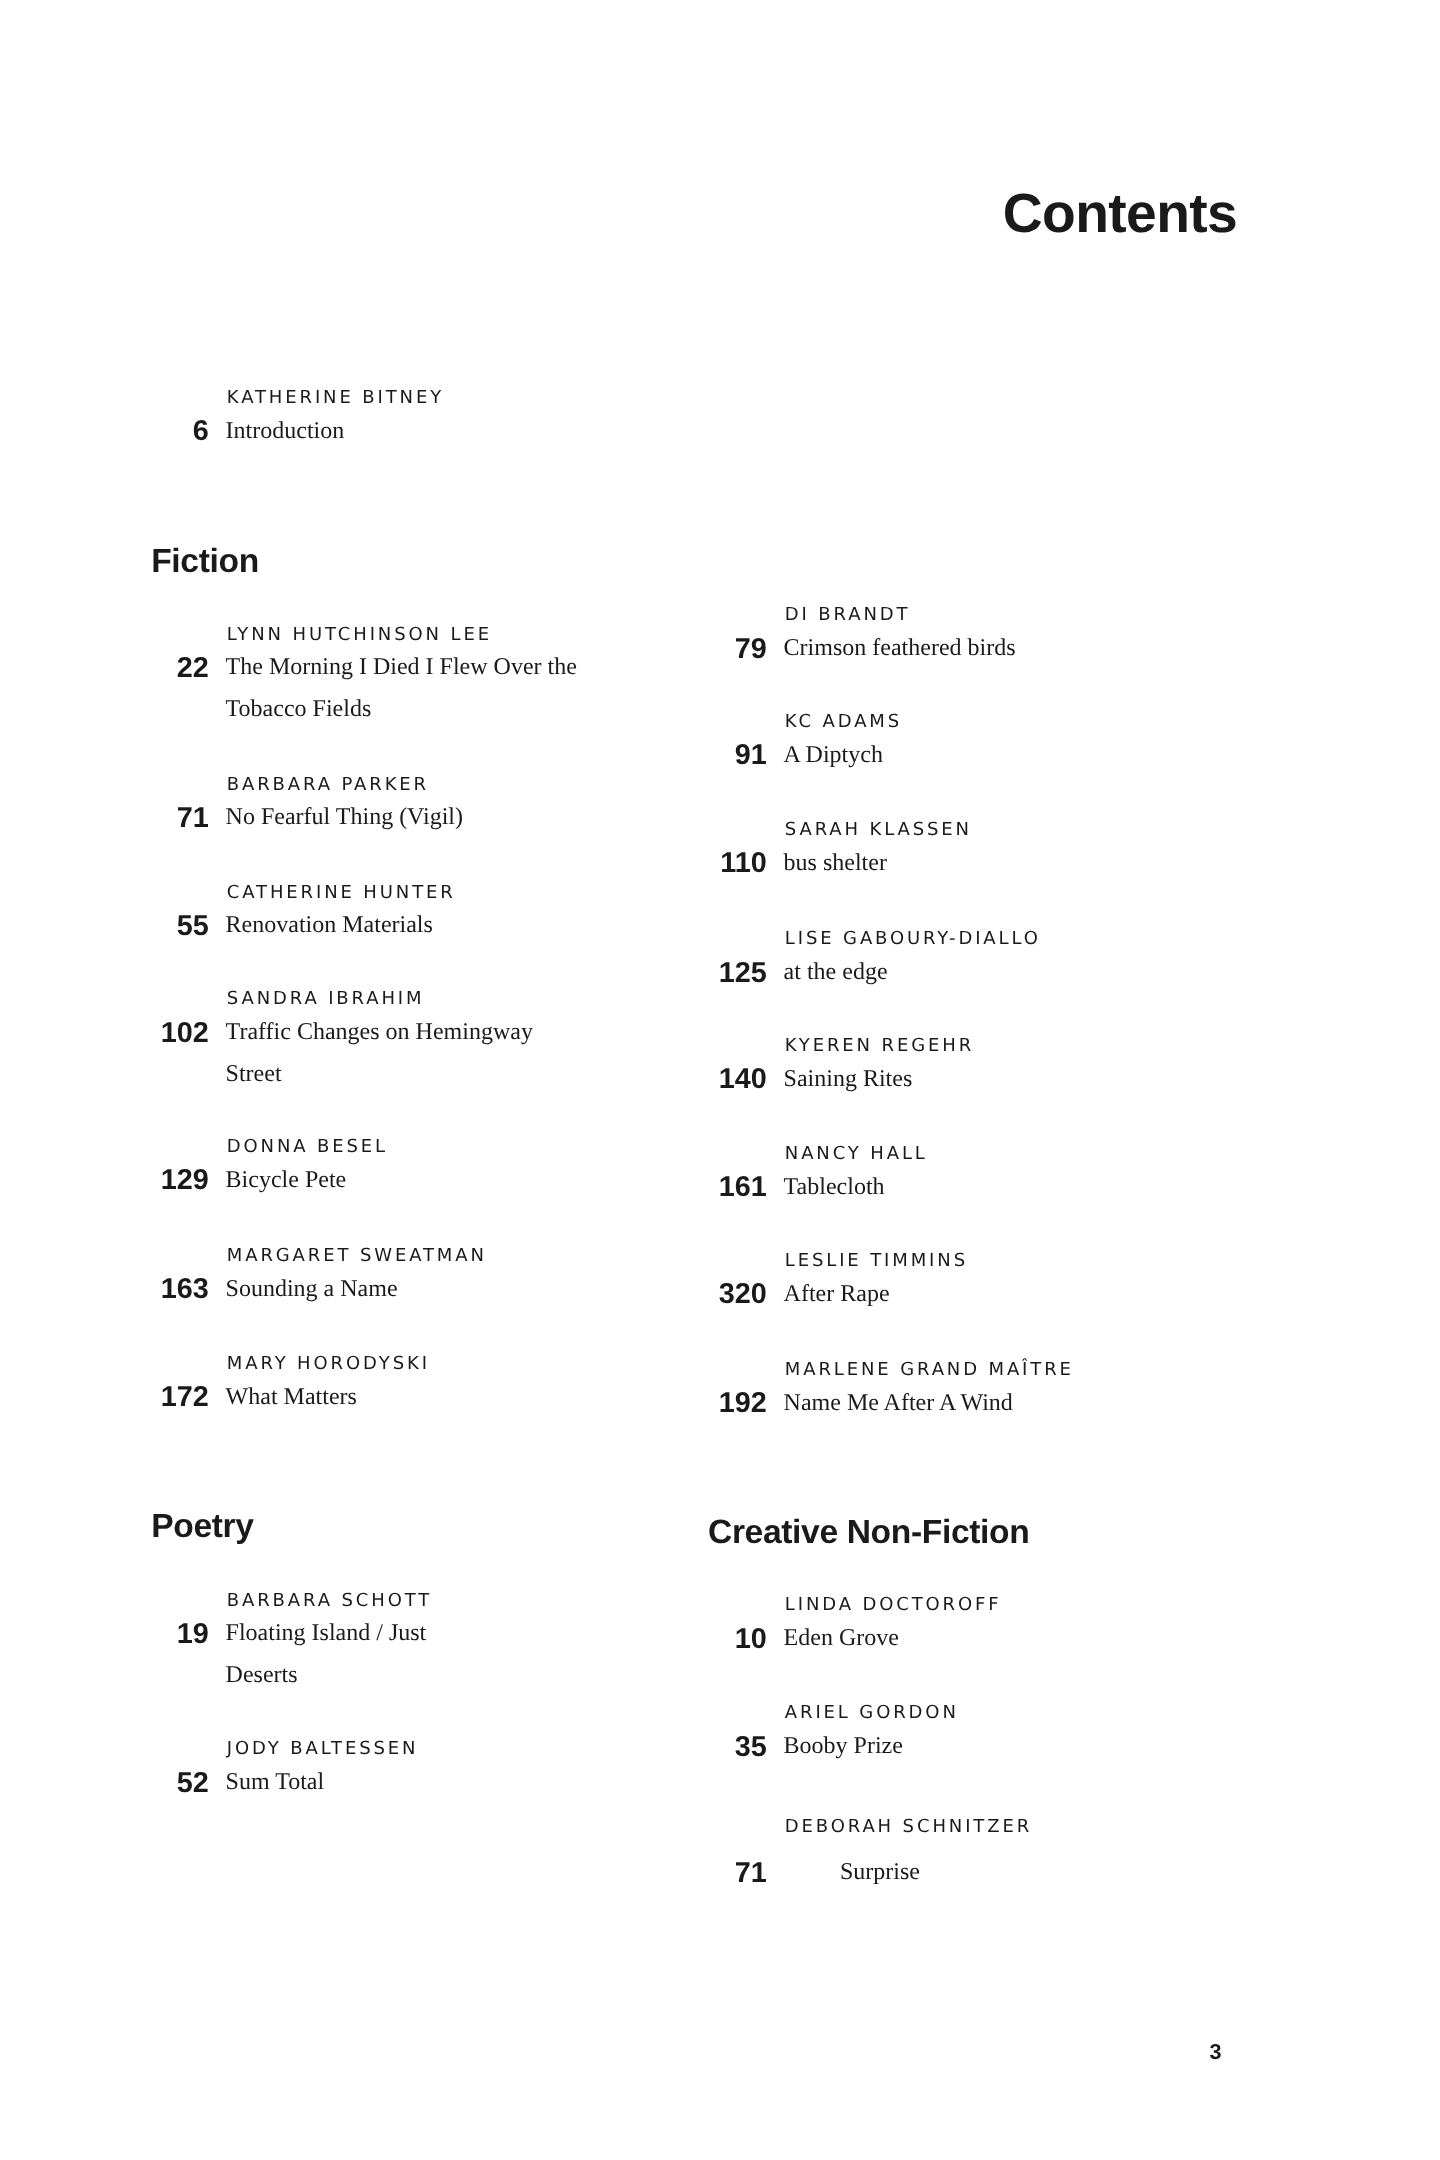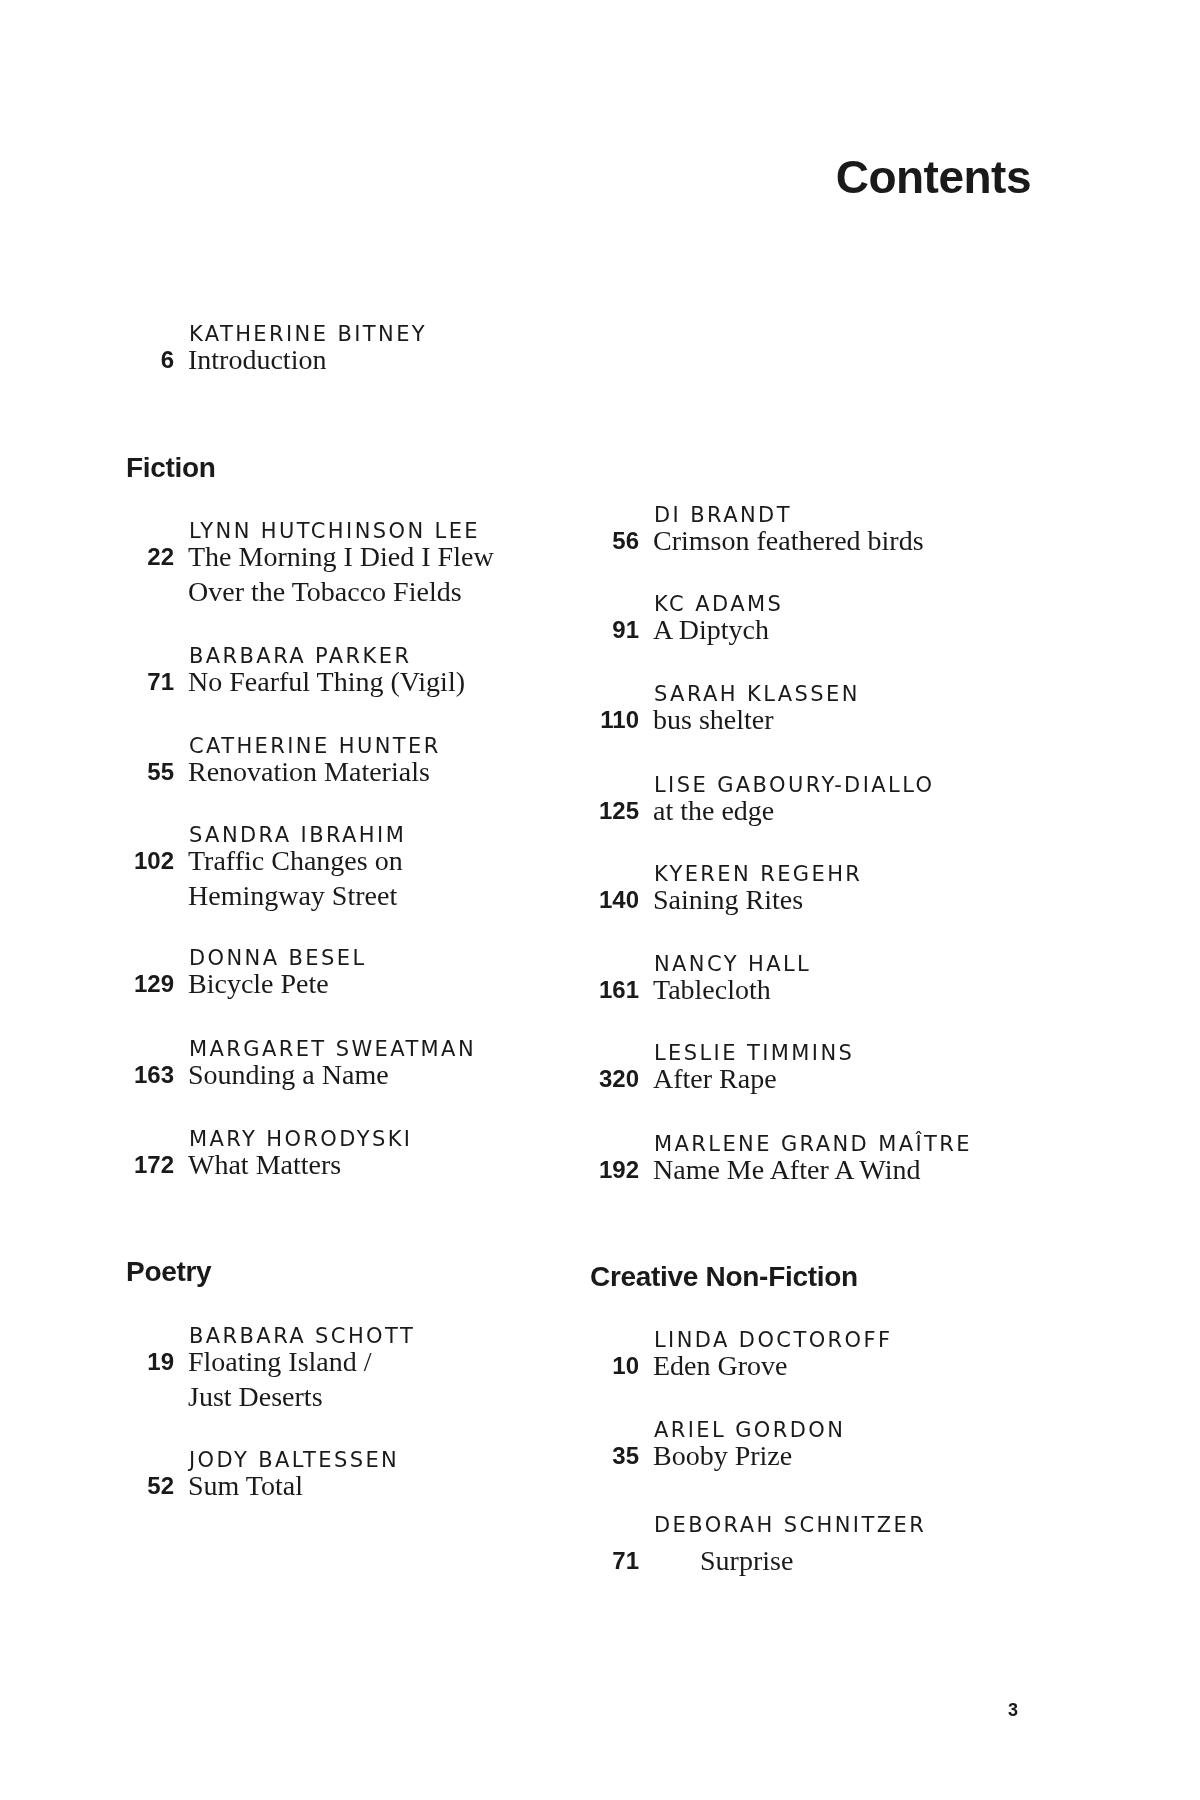--- a/index.html
+++ b/index.html
@@ -9,30 +9,30 @@
     font-family: "Liberation Sans", sans-serif; font-weight: bold; font-size: 46px;
     letter-spacing: -0.5px; margin: 0;
   }
   .section-heading {
     position: absolute; font-family: "Liberation Sans", sans-serif; font-weight: bold;
     font-size: 28px; margin: 0; letter-spacing: -0.3px;
   }
   .entry { position: absolute; width: 430px; }
   .author {
     position: absolute; left: 75px; top: 0;
-    font-family: "DejaVu Sans", sans-serif; font-size: 21px; letter-spacing: 2.4px;
+    font-family: "DejaVu Sans", sans-serif; font-size: 15px; letter-spacing: 2.4px;
     white-space: nowrap;
   }
   .page {
     position: absolute; left: 0; width: 60px; top: 24px; text-align: right;
     font-family: "Liberation Sans", sans-serif; font-weight: bold; font-size: 24px;
   }
   .work {
     position: absolute; left: 74px; top: 20px; width: 360px;
-    font-family: "Liberation Serif", serif; font-size: 28px; line-height: 35px;
+    font-family: "Liberation Serif", serif; font-size: 20px; line-height: 35px;
   }
   .folio {
     position: absolute; left: 1008px; top: 1700px;
     font-family: "Liberation Sans", sans-serif; font-weight: bold; font-size: 18px;
   }
 </style>
 </head>
 <body>
 
 <h1 class="title">Contents</h1>
@@ -76,21 +76,21 @@
   <span class="work">Sounding a Name</span>
 </div>
 <div class="entry" style="left:114px; top:1127px;">
   <span class="author">MARY HORODYSKI</span>
   <span class="page">172</span>
   <span class="work">What Matters</span>
 </div>
 
 <div class="entry" style="left:579px; top:503px;">
   <span class="author">DI BRANDT</span>
-  <span class="page">56</span>
+  <span class="page">79</span>
   <span class="work">Crimson feathered birds</span>
 </div>
 <div class="entry" style="left:579px; top:592px;">
   <span class="author">KC ADAMS</span>
   <span class="page">91</span>
   <span class="work">A Diptych</span>
 </div>
 <div class="entry" style="left:579px; top:682px;">
   <span class="author">SARAH KLASSEN</span>
   <span class="page">110</span>

